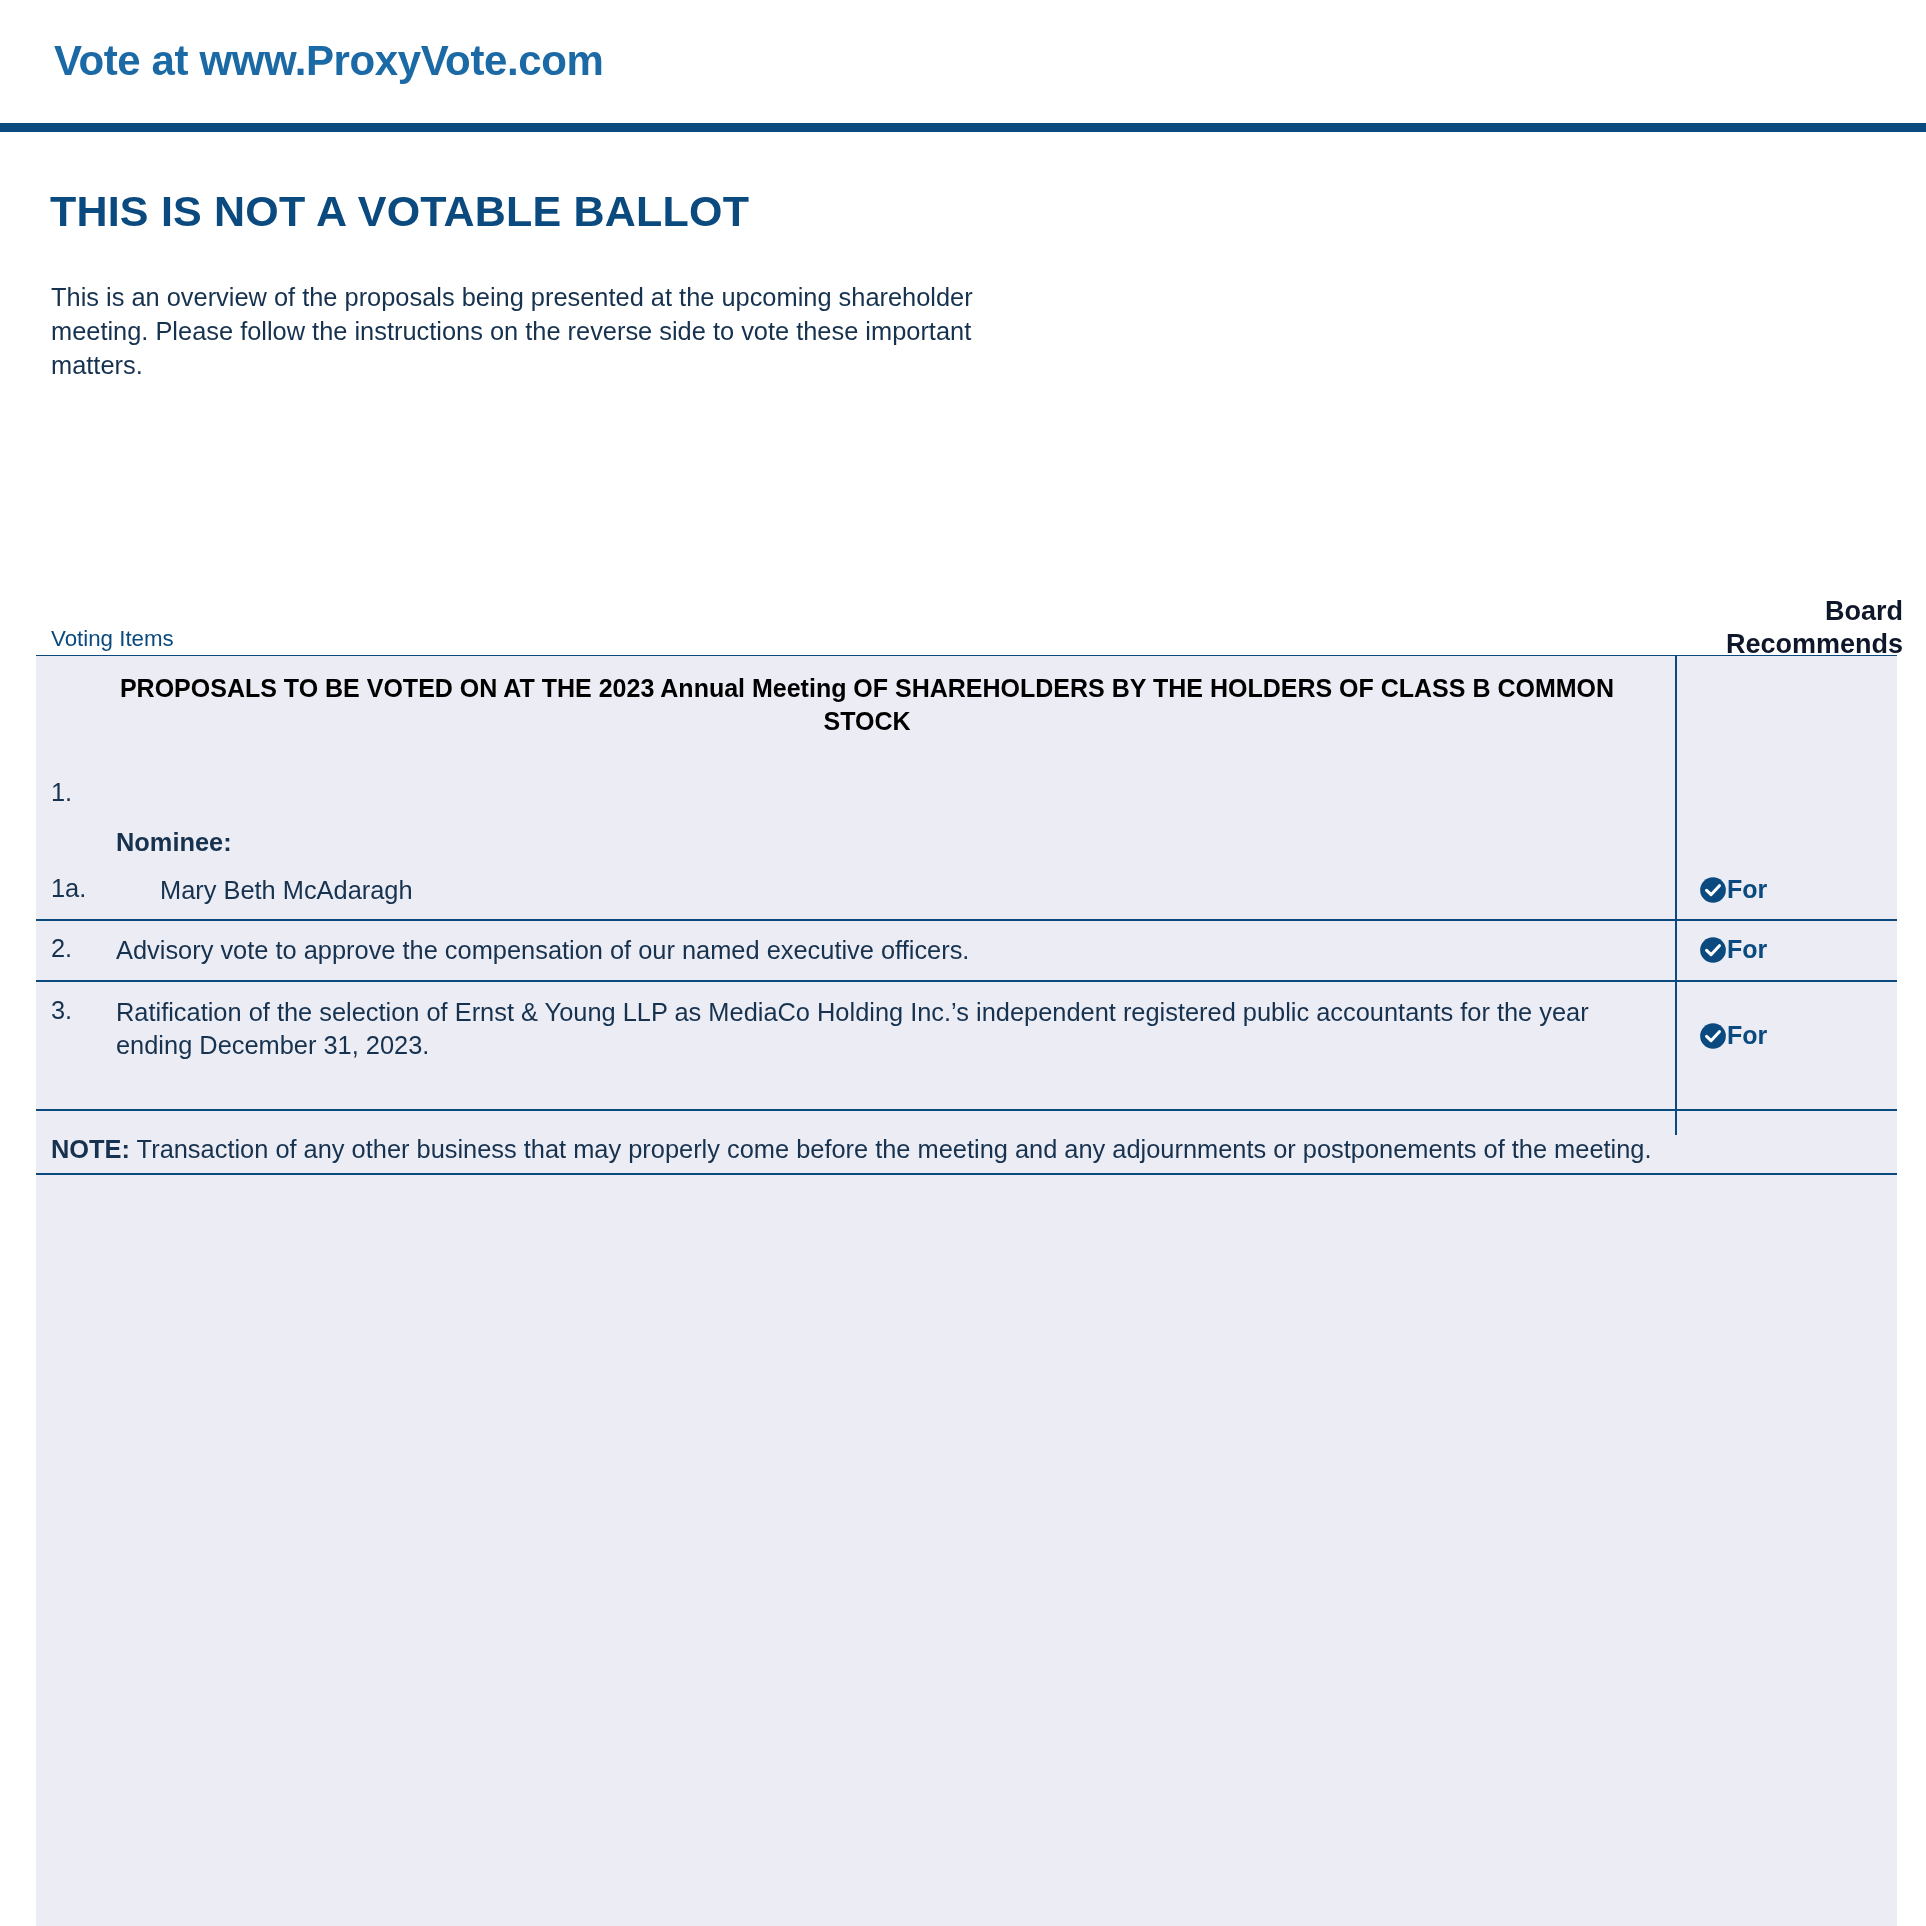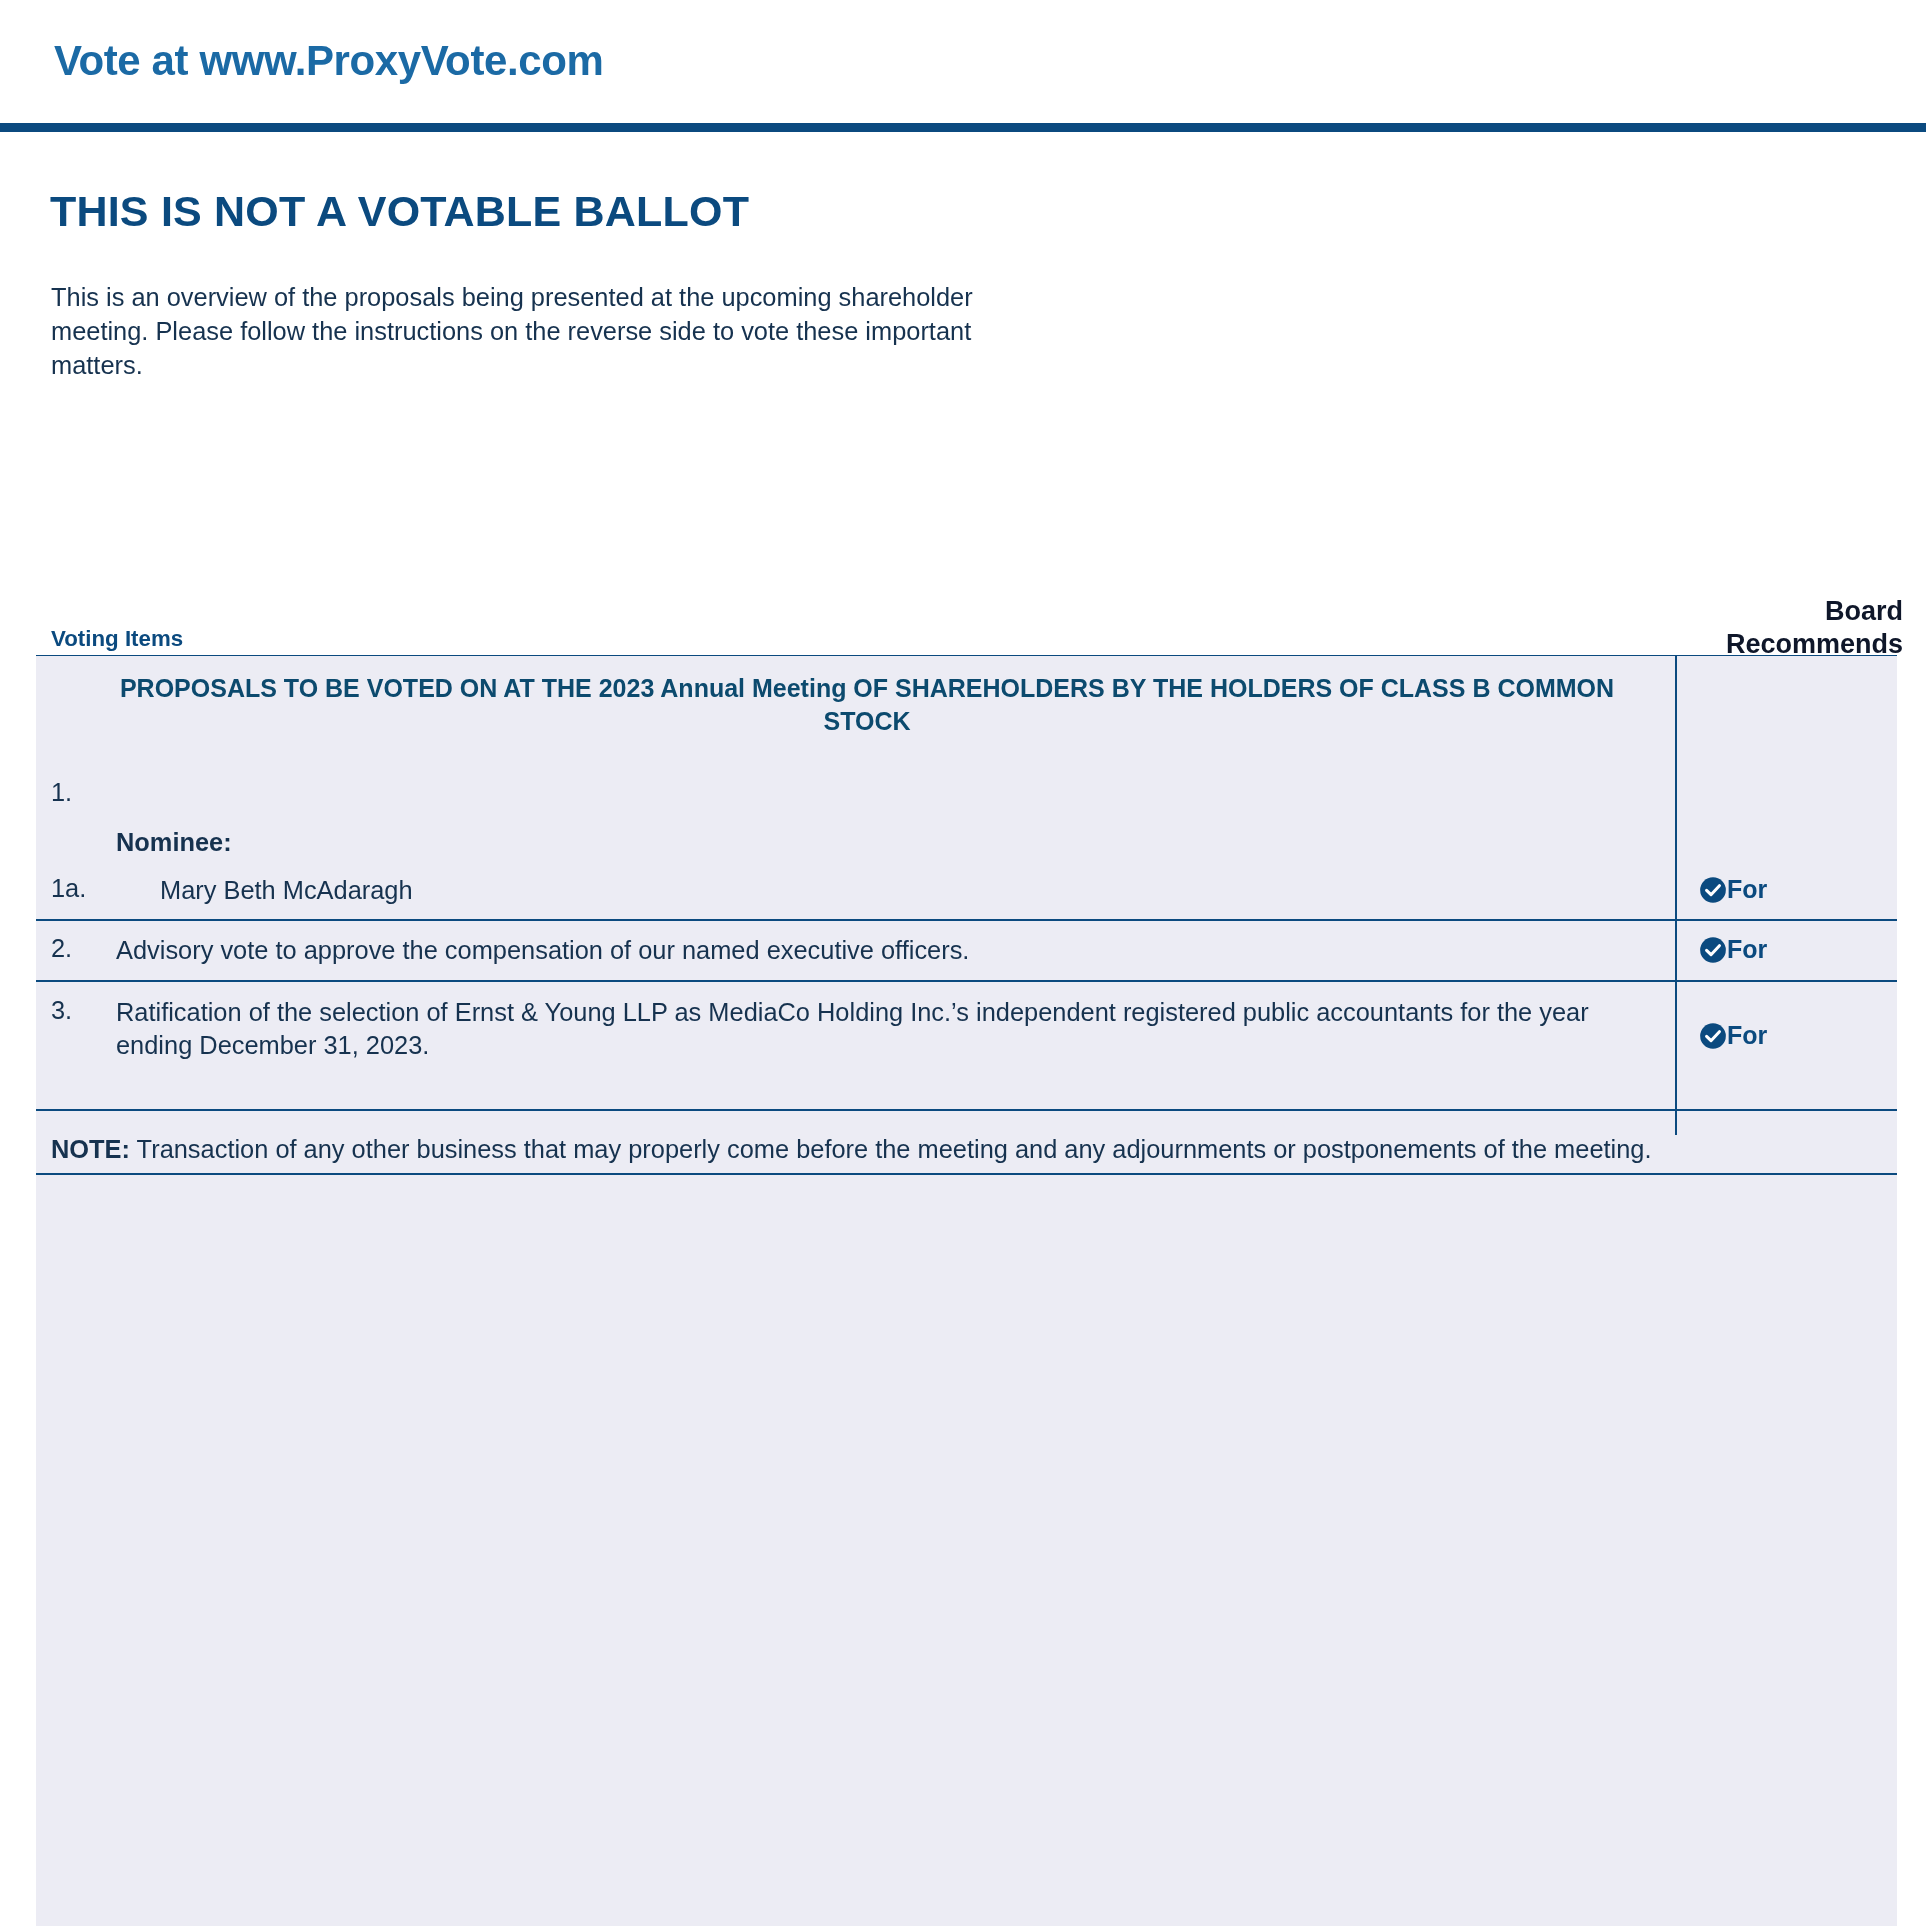--- a/index.html
+++ b/index.html
@@ -67,21 +67,21 @@
     line-height: 1.33;
     color: #16324f;
   }
 
   
   .voting-items-label {
     position: absolute;
     left: 51px;
     top: 626px;
     font-size: 22.3px;
-    font-weight: bold;
+    font-weight: normal;
     color: #0b4a7f;
   }
   .board-recommends {
     position: absolute;
     left: 1703px;
     top: 595px;
     width: 200px;
     text-align: right;
     font-size: 27px;
     font-weight: bold;
@@ -113,21 +113,21 @@
 
   .proposals-heading {
     position: absolute;
     left: 116px;
     top: 672px;
     width: 1502px;
     text-align: center;
     font-size: 25px;
     font-weight: bold;
     line-height: 1.33;
-    color: #0c4a6e;
+    color: #000000;
   }
 
   .row-line {
     position: absolute;
     left: 36px;
     width: 1861px;
     height: 1.5px;
     background: #0b4a7f;
   }
 

